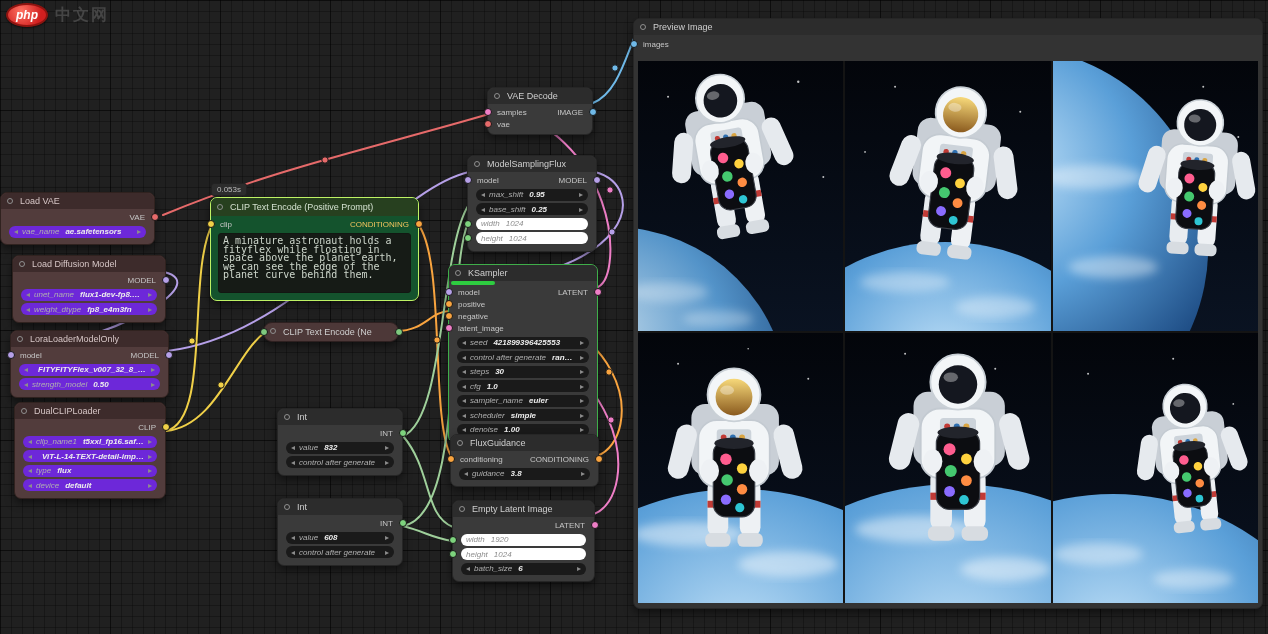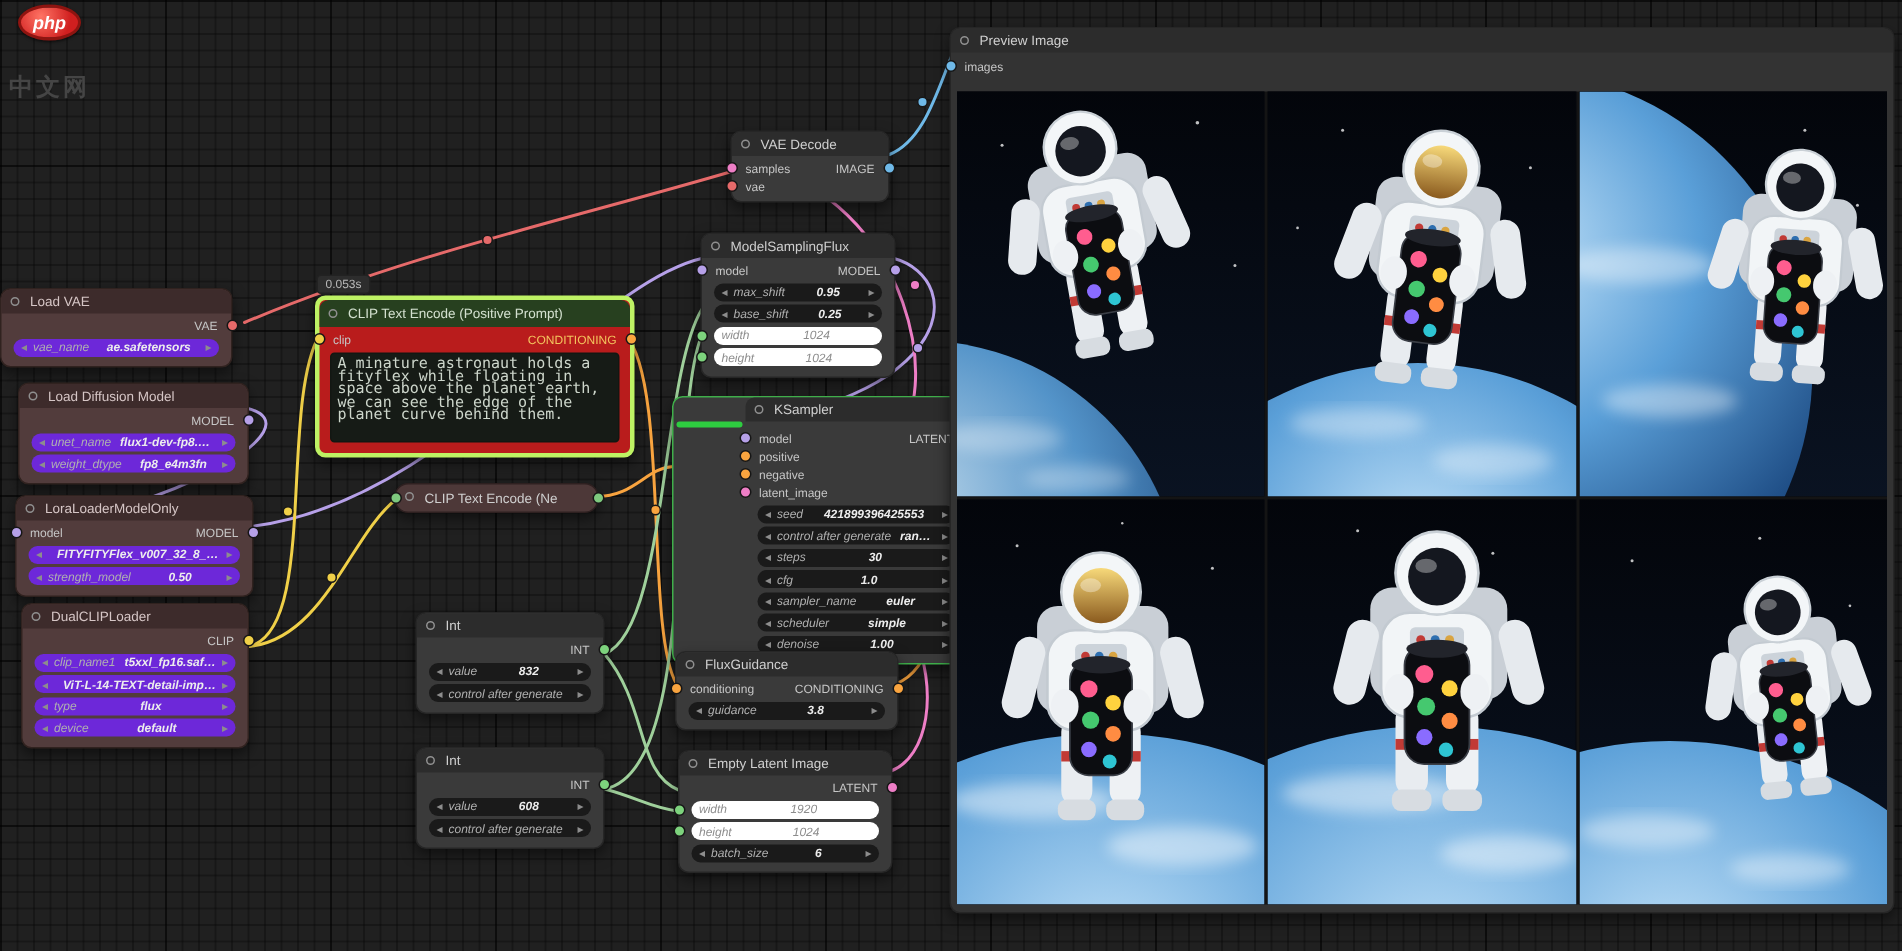--- a/index.html
+++ b/index.html
@@ -8,21 +8,21 @@
     font-family:"Liberation Sans","DejaVu Sans",sans-serif;
     background-color:#202020;
     background-image:
       linear-gradient(rgba(0,0,0,.28) 1px, transparent 1px),
       linear-gradient(90deg, rgba(0,0,0,.28) 1px, transparent 1px),
       linear-gradient(rgba(0,0,0,.45) 1px, transparent 1px),
       linear-gradient(90deg, rgba(0,0,0,.45) 1px, transparent 1px);
     background-size:11px 11px,11px 11px,110px 110px,110px 110px;
   }
   
-  .logo{position:absolute;left:6px;top:3px;z-index:6;display:flex;align-items:center;gap:21px;flex-direction:column;}
+  .logo{position:absolute;left:6px;top:3px;z-index:6;display:flex;align-items:center;gap:7px;}
   .logo-badge{
     background:radial-gradient(circle at 35% 30%,#ff7364,#d01f1f 70%);
     color:#fff;font-weight:bold;font-style:italic;font-size:12px;line-height:12px;
     padding:4px 8px;border-radius:50% / 50%;border:2px solid #8e1410;
     box-shadow:0 1px 2px rgba(0,0,0,.6);
   }
   .logo-text{color:#454545;font-weight:bold;font-size:16px;letter-spacing:2px;}
   
   svg.wires{position:absolute;left:0;top:0;z-index:1;pointer-events:none;}
   
@@ -33,42 +33,42 @@
   .titlebar{
     position:relative;height:16px;line-height:16px;padding:0 8px 0 19px;
     border-radius:6px 6px 0 0;background:#2c2c2c;color:#cfcfcf;font-size:9px;
     white-space:nowrap;overflow:hidden;text-overflow:ellipsis;
   }
   .tdot{position:absolute;left:6px;top:5px;width:6px;height:6px;border-radius:50%;
     border:1px solid #8f8f8f;box-sizing:border-box;}
   .node.maroon{background:#523c3c;border-color:#30221f;}
   .node.maroon .titlebar{background:#3d2b2b;color:#d6c6c6;}
   .node.maroon .w{background:#6d28d9;}
-  .node.green{background:#b91c1c;border:3px solid #bef264;}
+  .node.green{background:#14532d;border:1px solid #bef264;}
   .node.green .titlebar{background:#27401f;color:#d3e0cf;}
-  .node.selected{border:1.5px solid #3fae4a;padding-left:48px;}
+  .node.selected{border:1.5px solid #3fae4a;}
   .progress{position:absolute;left:2px;top:16px;height:4px;width:44px;background:#2ecc40;border-radius:2px;z-index:3;}
   .body{padding:2px 0 4px 0;position:relative;}
   
   .sr{position:relative;display:flex;justify-content:space-between;align-items:center;
       height:12px;padding:0 9px;font-size:8px;color:#c6c6c6;}
   .sr .lab{white-space:nowrap;}
   .sr.right{justify-content:flex-end;}
   .dot{position:absolute;width:8px;height:8px;border-radius:50%;top:2px;
        background:var(--c,#999);border:1px solid #161616;box-sizing:border-box;}
   .dot.in{left:-4.5px;} .dot.out{right:-4.5px;}
   
   .w{
     position:relative;display:flex;align-items:center;background:#1a1a1a;border-radius:8px;
     margin:2.5px 8px;height:12px;padding:0 5px;font-size:8px;font-style:italic;
   }
   .w::before{content:"\25C2";color:#8d8d8d;margin-right:4px;font-size:8px;}
   .w::after{content:"\25B8";color:#8d8d8d;margin-left:4px;font-size:8px;}
   .wl{color:#b0b0b0;white-space:nowrap;}
-  .wv{flex:1;text-align:center;color:#ededed;font-weight:bold;white-space:nowrap;
+  .wv{flex:1;text-align:left;color:#ededed;font-weight:bold;white-space:nowrap;
       overflow:hidden;text-overflow:ellipsis;margin-left:6px;}
   .w.muted{background:#ffffff;}
   .w.muted::before,.w.muted::after{content:"";margin:0;}
   .w.muted .wl,.w.muted .wv{color:#8d8d8d;font-weight:normal;}
   .w .dot.in{left:-12.5px;top:2px;}
   
   .prompt{
     margin:3px 7px;background:#161b16;border:1px solid #121712;border-radius:3px;
     height:52px;padding:3px 4px;font-family:"DejaVu Sans Mono","Liberation Mono",monospace;
     font-size:10px;line-height:8.5px;color:#cdd6cb;overflow:hidden;white-space:pre-wrap;

